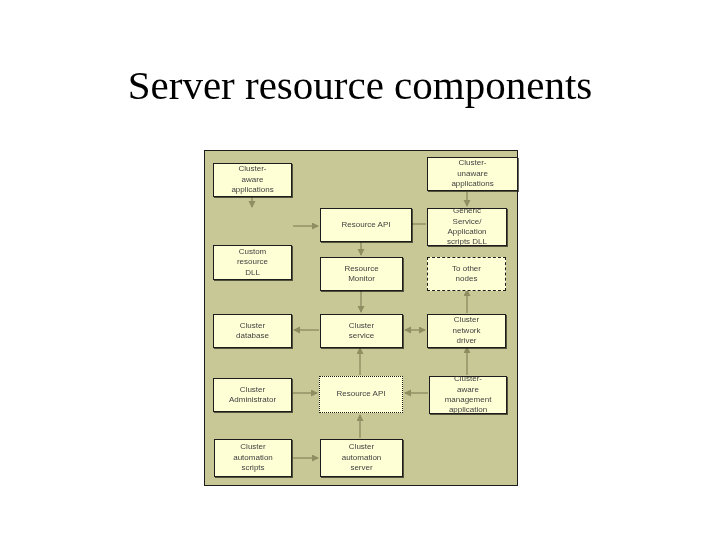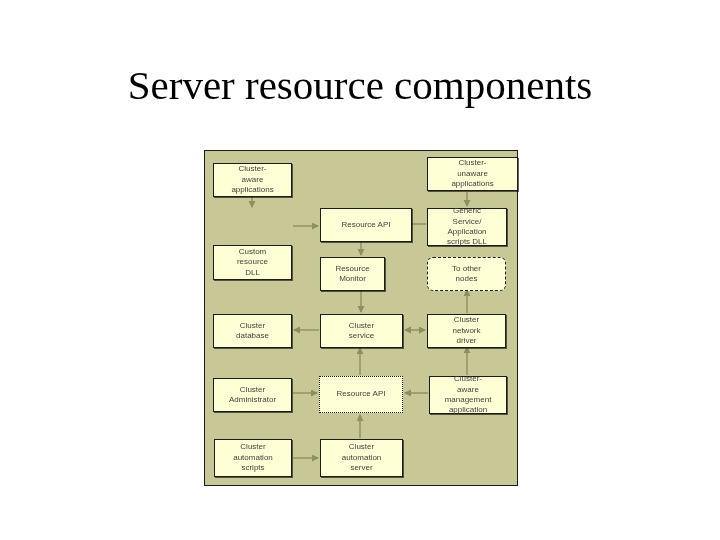--- a/index.html
+++ b/index.html
@@ -21,21 +21,21 @@
   #arrow-layer line{stroke:var(--arrow-color,#8e8e62);stroke-width:1.4;}
   #arrow-layer .ah{fill:var(--arrow-color,#8e8e62);}
   .node{
     position:absolute;box-sizing:border-box;
     background:var(--box-bg,#ffffd6);border:1px solid var(--box-border,#1c1c1c);
     box-shadow:1px 1px 0 rgba(20,20,10,0.65);
     display:flex;align-items:center;justify-content:center;text-align:center;
     font-size:8px;line-height:1.3;color:var(--box-text,#3f3f3f);
     white-space:pre-line;padding:16px;
   }
-  .node.dashed{border-style:dashed;box-shadow:none;border-radius:6px;}
+  .node.dashed{border-style:dashed;box-shadow:none;}
   .node.dotted{border-style:dotted;box-shadow:none;}
 </style>
 </head>
 <body>
 
 <div id="slide">
   <h1 id="slide-title">Server resource components</h1>
 
   <div id="diagram-panel">
     <svg id="arrow-layer" viewBox="0 0 312 334" xmlns="http://www.w3.org/2000/svg">
@@ -64,21 +64,21 @@
   <div class="node solid" style="left: 8px; top: 12px; width: 79px; height: 31px;">Cluster-aware
 applications</div>
       <div class="node solid" style="left: 222px; top: 6px; width: 91px; height: 34px;">Cluster-unaware
 applications</div>
       <div class="node solid" style="left: 8px; top: 58px; width: 79px; height: 35px; margin-top: 36px;">Custom
 resource DLL</div>
       <div class="node solid" style="left: 115px; top: 57px; width: 92px; height: 31px;">Resource API</div>
       <div class="node solid" style="left: 222px; top: 57px; width: 80px; height: 38px;">Generic Service/
 Application
 scripts DLL</div>
-      <div class="node solid" style="left: 115px; top: 106px; width: 65px; height: 31px;">Resource Monitor</div>
+      <div class="node solid" style="left: 115px; top: 106px; width: 83px; height: 31px;">Resource Monitor</div>
       <div class="node dashed" style="left: 222px; top: 106px; width: 79px; height: 31px;">To other nodes</div>
       <div class="node solid" style="left: 8px; top: 163px; width: 79px; height: 31px;">Cluster
 database</div>
       <div class="node solid" style="left: 115px; top: 163px; width: 83px; height: 32px;">Cluster service</div>
       <div class="node solid" style="left: 222px; top: 163px; width: 79px; height: 31px;">Cluster network
 driver</div>
       <div class="node solid" style="left: 8px; top: 227px; width: 79px; height: 31px;">Cluster
 Administrator</div>
       <div class="node dotted" style="left: 114px; top: 225px; width: 84px; height: 37px;">Resource API</div>
       <div class="node solid" style="left: 224px; top: 225px; width: 78px; height: 38px;">Cluster-aware

